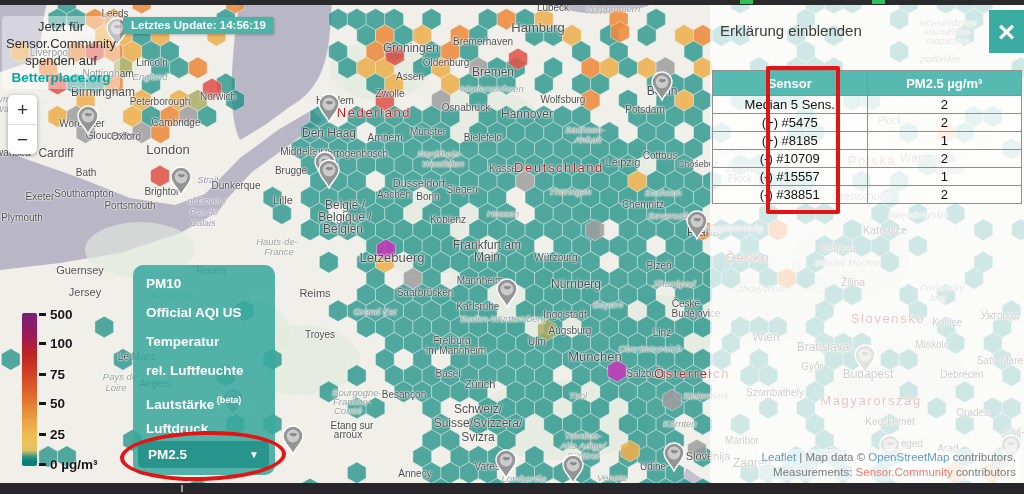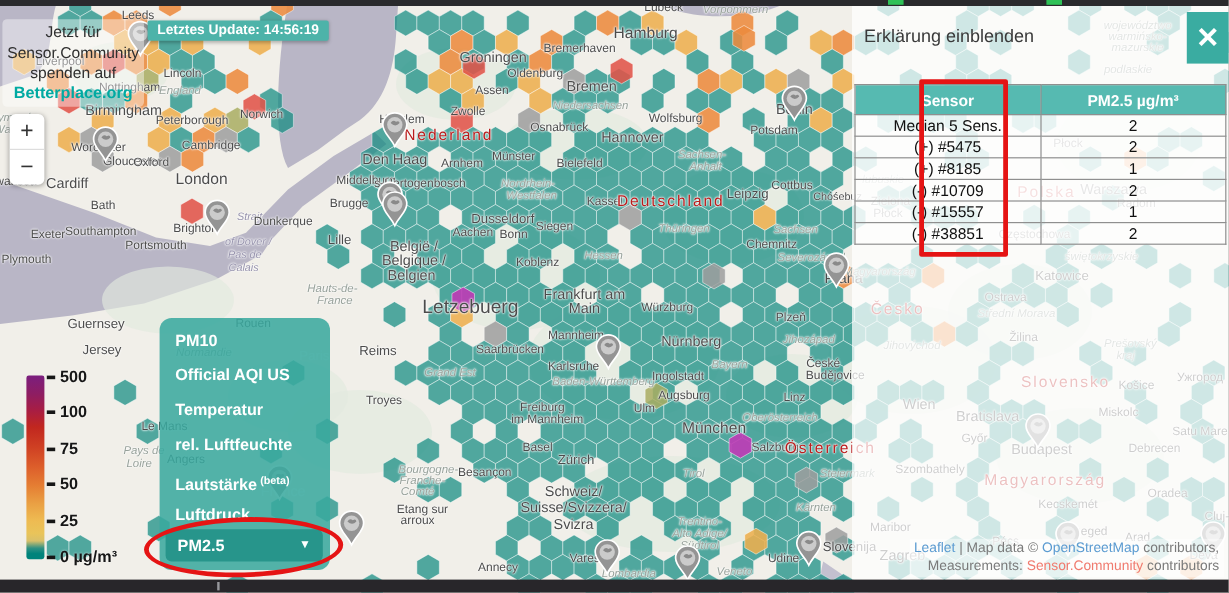--- a/index.html
+++ b/index.html
@@ -863,21 +863,21 @@
       <div class="mlabel" style="left: 553px; top: 7px;">Lübeck</div>
       <div class="mlabel it" style="left: 613px; top: 8px;">Vorpommern</div>
       <div class="mlabel" style="left: 660px; top: 155px;">Cottbus</div>
       <div class="mlabel" style="left: 698px; top: 164px; font-size: 9px;">Chóśebuz</div>
       <div class="mlabel" style="left: 345px; top: 205px; font-size: 12px;">België /</div>
       <div class="mlabel" style="left: 345px; top: 217px; font-size: 12px;">Belgique /</div>
       <div class="mlabel" style="left: 343px; top: 229px; font-size: 12px;">Belgien</div>
       <div class="mlabel" style="left: 448px; top: 219px;">Koblenz</div>
       <div class="mlabel it" style="left: 503px; top: 213px;">Hessen</div>
       <div class="mlabel" style="left: 643px; top: 204px;">Chemnitz</div>
-      <div class="mlabel" style="left: 392px; top: 257px; font-size: 16px;">Letzebuerg</div>
+      <div class="mlabel" style="left: 392px; top: 257px; font-size: 13px;">Letzebuerg</div>
       <div class="mlabel" style="left: 487px; top: 245px; font-size: 12px;">Frankfurt am</div>
       <div class="mlabel" style="left: 487px; top: 257px; font-size: 12px;">Main</div>
       <div class="mlabel" style="left: 556px; top: 257px;">Würzburg</div>
       <div class="mlabel" style="left: 659px; top: 265px;">Plzeň</div>
       <div class="mlabel" style="left: 480px; top: 280px;">Mannheim</div>
       <div class="mlabel" style="left: 576px; top: 284px; font-size: 12px;">Nürnberg</div>
       <div class="mlabel" style="left: 425px; top: 292px;">Saarbrücken</div>
       <div class="mlabel it" style="left: 375px; top: 311px;">Grand Est</div>
       <div class="mlabel" style="left: 478px; top: 306px;">Karlsruhe</div>
       <div class="mlabel it" style="left: 503px; top: 318px;">Baden-Württemberg</div>

